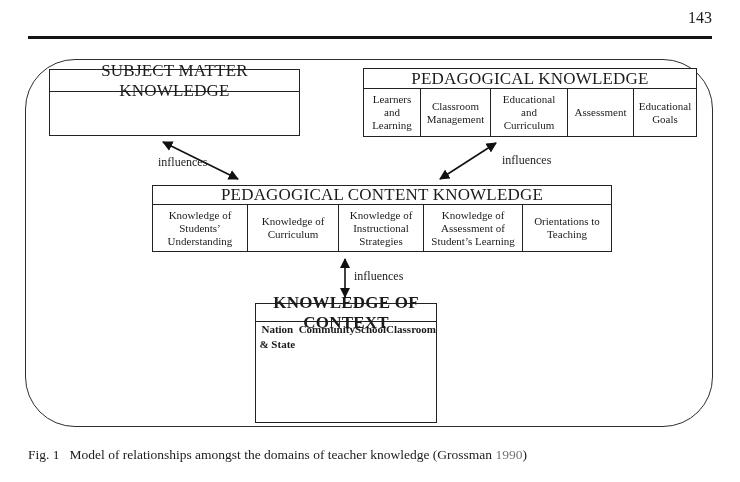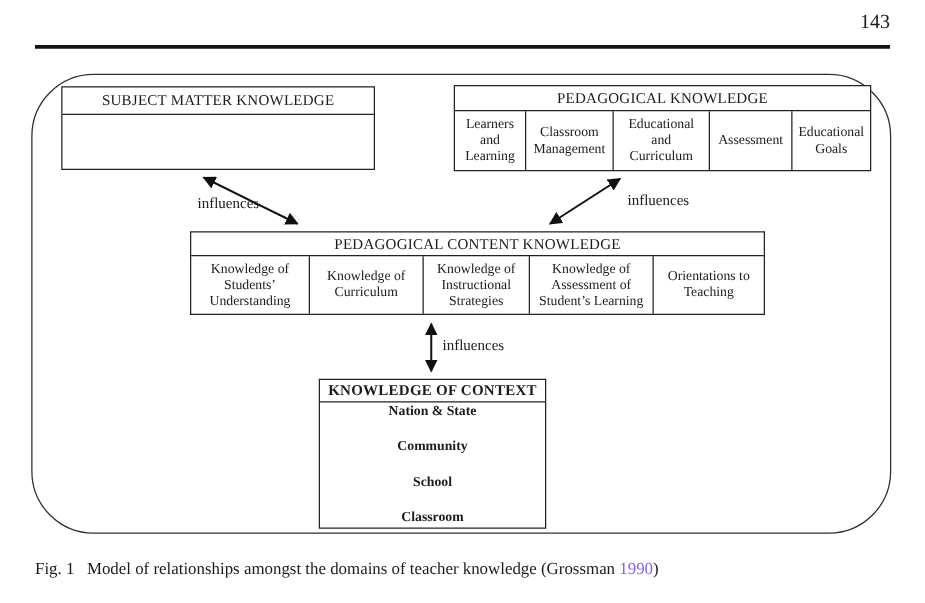--- a/index.html
+++ b/index.html
@@ -20,21 +20,21 @@
     position:absolute;left:25px;top:59px;width:688px;height:368px;
     border:1.6px solid #2e2e2e;border-radius:50px;box-sizing:border-box;background:#fff;
   }
 
   
   .kbox{
     position:absolute;border:1.5px solid #222;background:#fff;
     box-sizing:border-box;display:flex;flex-direction:column;
   }
   .kbox-title{
-    border-bottom:1.4px solid #222;text-align:center;font-size:12px;
+    border-bottom:1.4px solid #222;text-align:center;font-size:17px;
     letter-spacing:.2px;display:flex;align-items:center;justify-content:center;
     flex:0 0 auto;
   }
   .kcells{display:flex;flex:1 1 auto;min-height:0;}
   .kcell{
     border-right:1.2px solid #222;display:flex;align-items:center;justify-content:center;
     text-align:center;font-size:11px;line-height:13px;white-space:pre-line;
     box-sizing:border-box;flex:0 0 auto;
   }
   .kcell:last-child{border-right:none;flex:1 1 auto;}
@@ -45,34 +45,34 @@
   .box-smk .kbox-title{height:21px;}
   
   .box-pk{left:363px;top:68px;width:334px;height:69px;}
   .box-pk .kbox-title{height:19px;}
   
   .box-pck{left:152px;top:185px;width:460px;height:67px;}
   .box-pck .kbox-title{height:18px;}
   
   .box-ctx{left:255px;top:303px;width:182px;height:120px;font-weight:bold;}
   .box-ctx .kbox-title{height:17px;}
-  .ctx-list{display:flex;flex-direction:column;justify-content:space-between;flex:1;}
+  .ctx-list{display:flex;flex-direction:row;justify-content:flex-start;flex:1;}
   .ctx-item{text-align:center;font-size:11px;line-height:15px;}
 
   
   .arrows{position:absolute;left:0;top:0;width:740px;height:482px;pointer-events:none;}
   .influences{position:absolute;font-size:12px;}
   .inf-left{left:158px;top:155px;}
   .inf-right{left:502px;top:153px;}
   .inf-mid{left:354px;top:269px;}
 
   
   .caption{position:absolute;left:28px;top:447px;font-size:13.5px;white-space:nowrap;}
   .fig-label{font-weight:normal;margin-right:10px;}
-  .cite-year{color:#8b5cf6;text-decoration:none;cursor:pointer;font-family:Liberation Serif, serif;}
+  .cite-year{color:#737373;text-decoration:none;cursor:pointer;font-family:Liberation Serif, serif;}
 </style>
 </head>
 <body>
 
 <div class="page">
 
   <div class="hdr-right">143</div>
   <div class="hdr-rule"></div>
 
   <div class="frame"></div>

